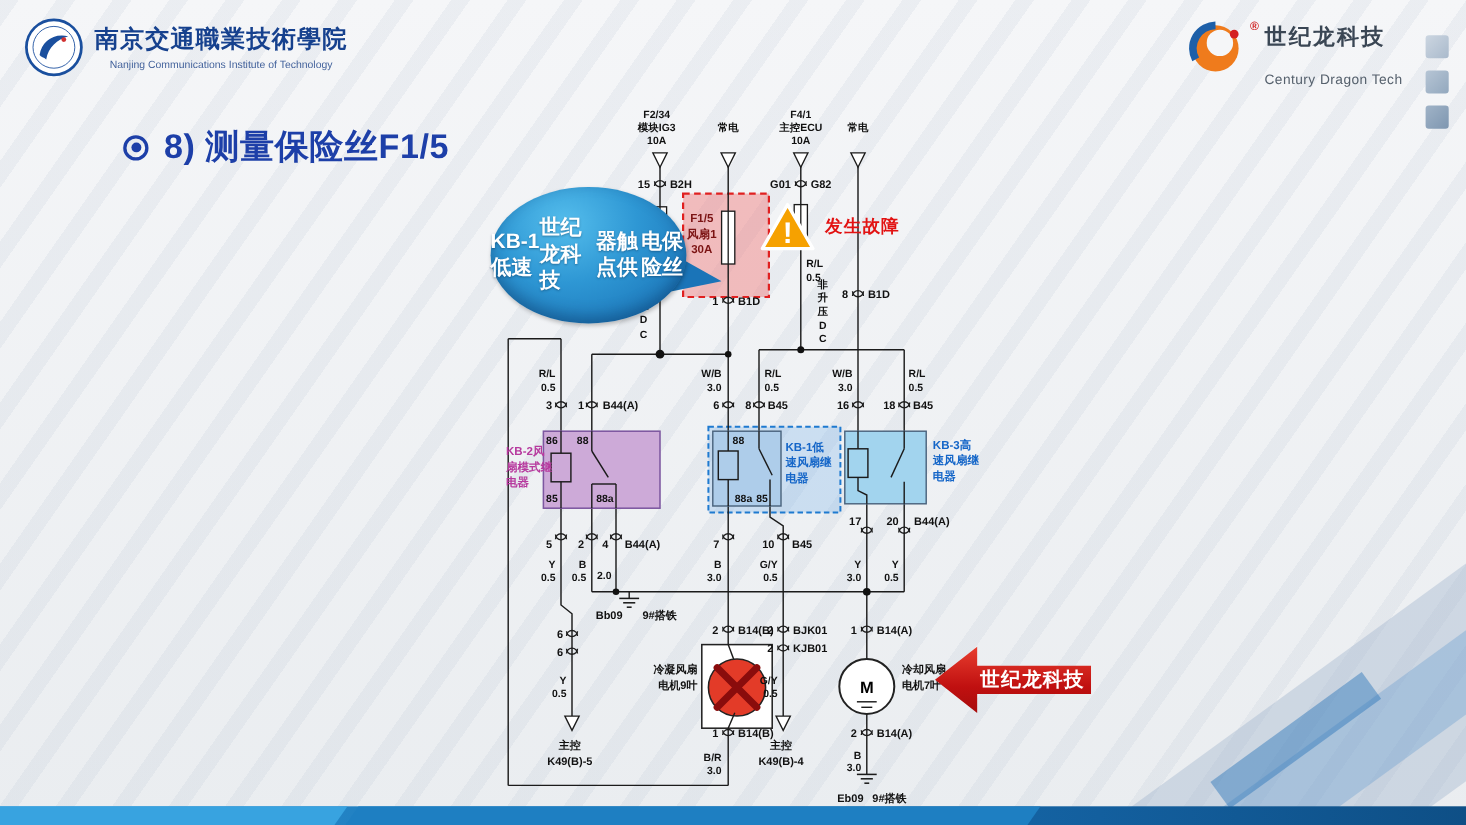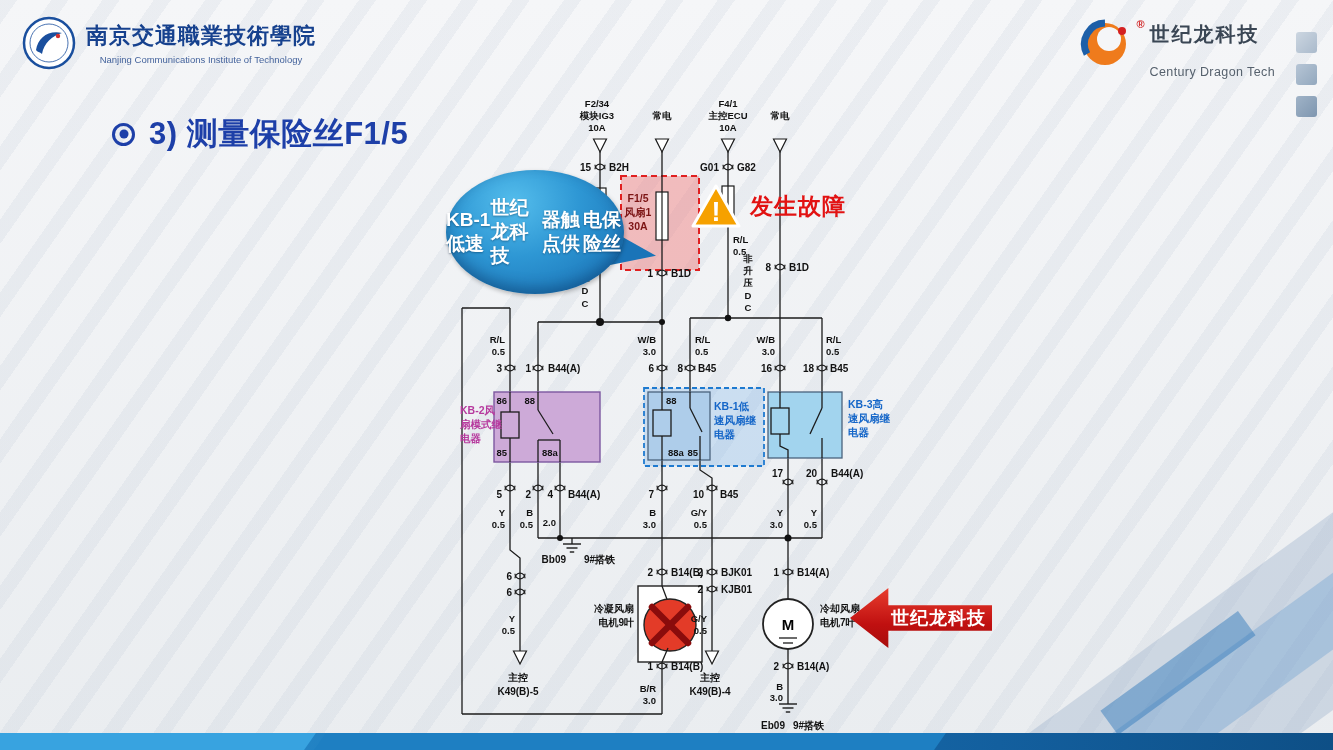--- a/index.html
+++ b/index.html
@@ -51,21 +51,21 @@
   .callout-tail { position:absolute; left:144px; top:42px; width:66px; height:56px; background:#1a74b8;
                   clip-path:polygon(0 12%, 100% 78%, 8% 100%); }
   .callout-body { position:absolute; inset:0; border-radius:50%;
     background:radial-gradient(ellipse at 38% 26%, #54bdec 0%, #2e97d4 42%, #156bb0 100%);
     box-shadow:inset 0 -6px 14px rgba(0,30,70,.35), 1px 2px 4px rgba(0,0,0,.25); }
   .callout-text { position:absolute; inset:0; display:flex; flex-direction:row; justify-content:center; align-items:center;
     color:#fff; font-weight:bold; font-size:19px; line-height:1.28; text-shadow:0 1px 2px rgba(0,30,60,.4); }
 
   
   .fault { position:absolute; left:690px; top:183px; display:flex; align-items:center; gap:8px; z-index:4; }
-  .fault-label { color:#e21212; font-size:23px; font-weight:bold; letter-spacing:1px; }
+  .fault-label { color:#e21212; font-size:16px; font-weight:bold; letter-spacing:1px; }
 
   
   .result-arrow { position:absolute; left:850px; top:586px; width:142px; height:64px; z-index:4;
     background:linear-gradient(180deg,#ea4030 0%, #c01010 60%, #a50c0c 100%);
     clip-path:polygon(0 50%, 27% 3%, 27% 30%, 100% 30%, 100% 70%, 27% 70%, 27% 97%);
     display:flex; align-items:center; }
   .result-arrow span { margin-left:41px; color:#fff; font-size:18px; font-weight:bold; letter-spacing:1px; }
 
   
   .bottom-bar { position:absolute; left:0; bottom:0; width:100%; height:17px; z-index:3; overflow:hidden;
@@ -111,21 +111,21 @@
   <div class="deco-squares">
     <div class="sq sq1"></div>
     <div class="sq sq2"></div>
     <div class="sq sq3"></div>
   </div>
 
   <div class="title-row">
     <div class="bullet-outer">
         <div class="bullet-inner"></div>
       </div>
-    <div class="title-text">3) 测量保险丝F1/5</div>
+    <div class="title-text">8) 测量保险丝F1/5</div>
   </div>
 
   <svg class="circuit" width="1333" height="750" viewBox="0 0 1333 750">
     <defs>
       <g id="conn" stroke="#1b1b1b" stroke-width="1.2" fill="none">
         <path d="M -5 2.2 A 5 5 0 0 1 5 2.2"></path>
         <path d="M -5 -2.2 A 5 5 0 0 0 5 -2.2"></path>
       </g>
       <g id="fuse" stroke="#1b1b1b" stroke-width="1.2">
         <rect x="-6" y="0" width="12" height="40" fill="#ffffff"></rect>

